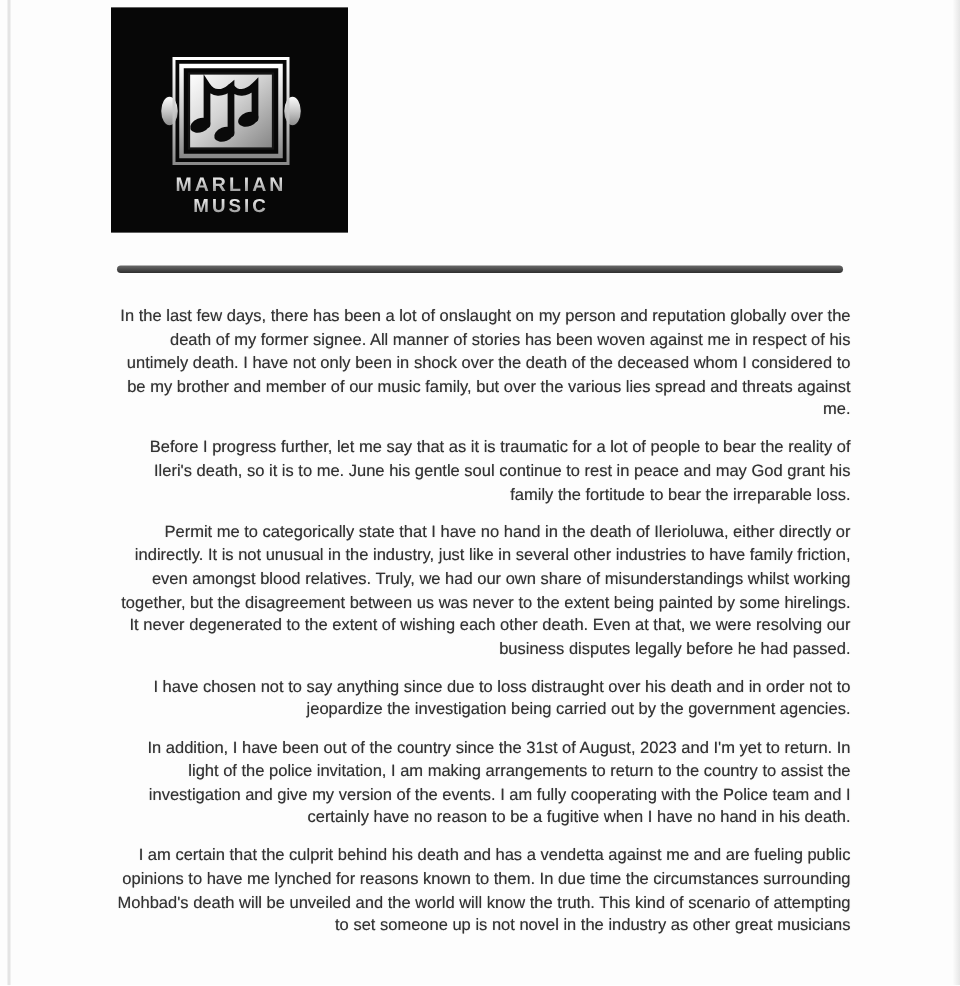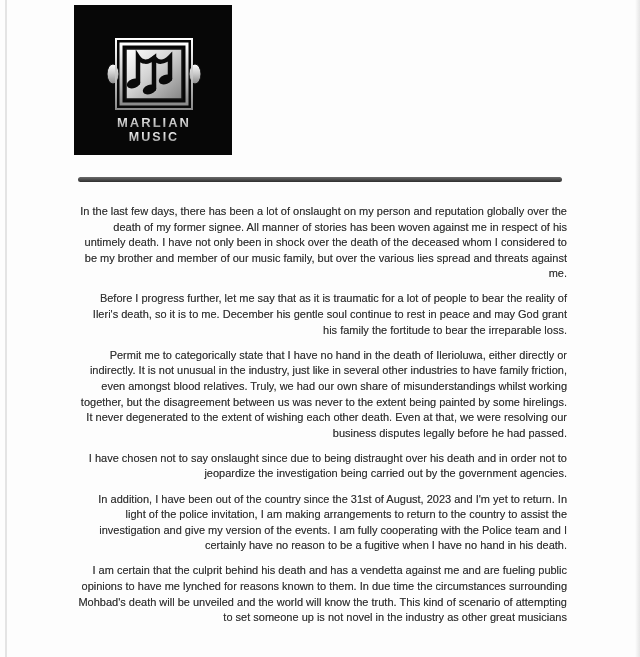--- a/index.html
+++ b/index.html
@@ -99,20 +99,20 @@
 
       <text x="80" y="122" text-anchor="middle" class="logo-text" font-size="13" fill="url(#gV)">MARLIAN</text>
       <text x="80" y="136" text-anchor="middle" class="logo-text" font-size="12.5" fill="url(#gV)">MUSIC</text>
     </svg>
   </div>
 
   <div class="divider"></div>
 
   <div class="statement">
     <p>In the last few days, there has been a lot of onslaught on my person and reputation globally over the death of my former signee. All manner of stories has been woven against me in respect of his untimely death. I have not only been in shock over the death of the deceased whom I considered to be my brother and member of our music family, but over the various lies spread and threats against me.</p>
-    <p>Before I progress further, let me say that as it is traumatic for a lot of people to bear the reality of Ileri's death, so it is to me. December his gentle soul continue to rest in peace and may God grant his family the fortitude to bear the irreparable loss.</p>
+    <p>Before I progress further, let me say that as it is traumatic for a lot of people to bear the reality of Ileri's death, so it is to me. June his gentle soul continue to rest in peace and may God grant his family the fortitude to bear the irreparable loss.</p>
     <p>Permit me to categorically state that I have no hand in the death of Ilerioluwa, either directly or indirectly. It is not unusual in the industry, just like in several other industries to have family friction, even amongst blood relatives. Truly, we had our own share of misunderstandings whilst working together, but the disagreement between us was never to the extent being painted by some hirelings. It never degenerated to the extent of wishing each other death. Even at that, we were resolving our business disputes legally before he had passed.</p>
-    <p> I have chosen not to say onslaught since due to being distraught over his death and in order not to jeopardize the investigation being carried out by the government agencies.</p>
+    <p> I have chosen not to say anything since due to loss distraught over his death and in order not to jeopardize the investigation being carried out by the government agencies.</p>
     <p>In addition, I have been out of the country since the 31st of August, 2023 and I'm yet to return. In light of the police invitation, I am making arrangements to return to the country to assist the investigation and give my version of the events. I am fully cooperating with the Police team and I certainly have no reason to be a fugitive when I have no hand in his death.</p>
     <p> I am certain that the culprit behind his death and has a vendetta against me and are fueling public opinions to have me lynched for reasons known to them. In due time the circumstances surrounding Mohbad's death will be unveiled and the world will know the truth. This kind of scenario of attempting to set someone up is not novel in the industry as other great musicians</p>
   </div>
 
 </div>
 
 </body></html>

